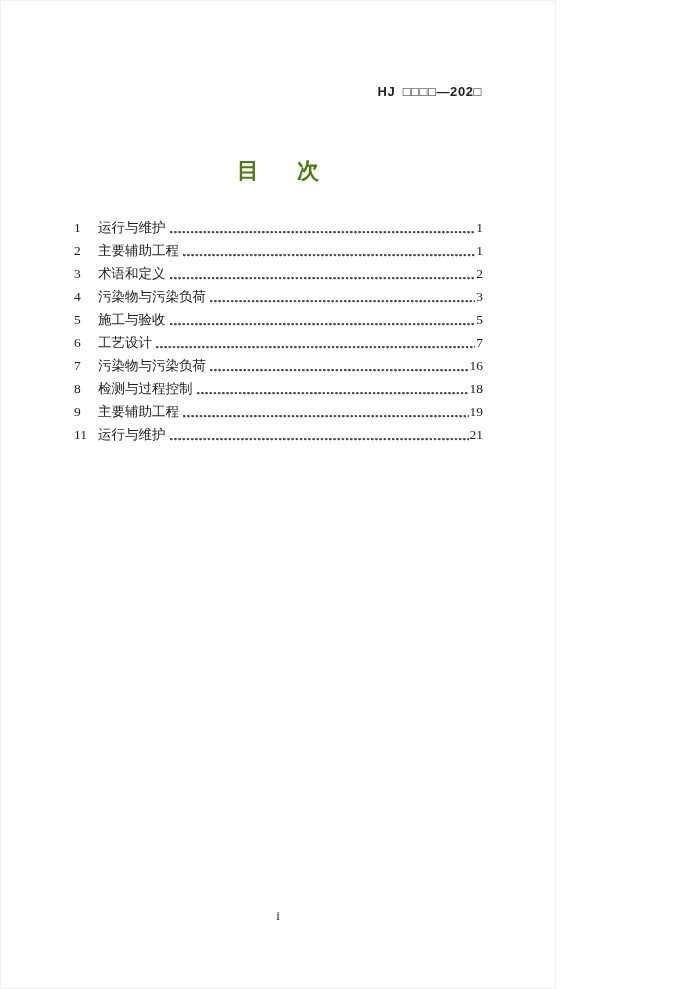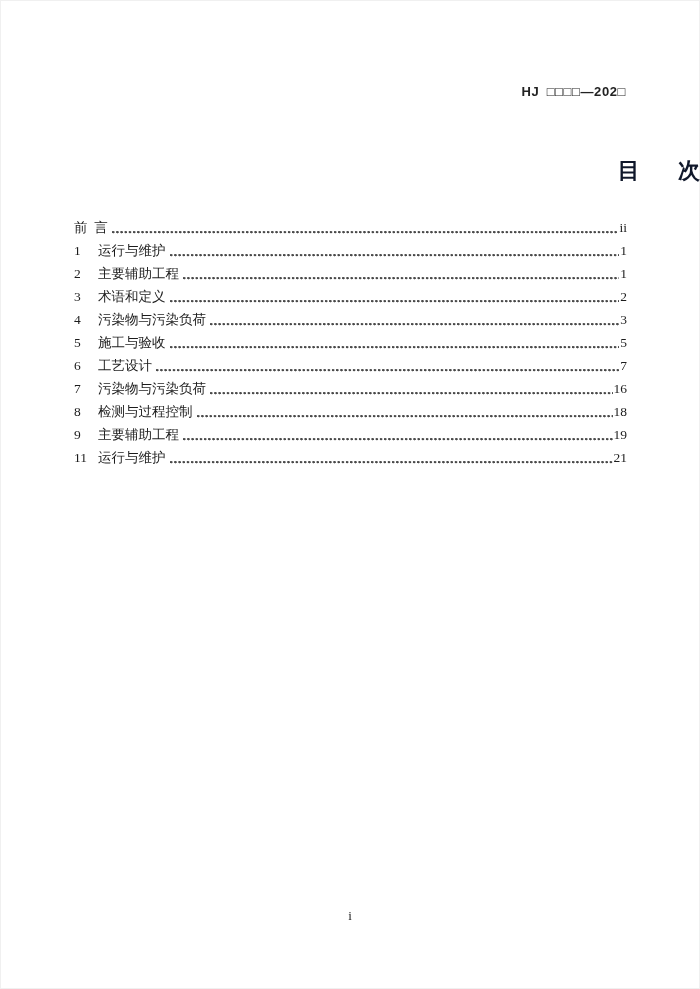--- a/index.html
+++ b/index.html
@@ -2,21 +2,21 @@
 <html><head>
 <meta charset="utf-8">
 <style>
   html, body {
     margin: 0;
     padding: 0;
     background: #ffffff;
   }
   .page {
     position: relative;
-    width: 700px;
+    width: 556px;
     height: 989px;
     background: #ffffff;
     box-shadow: inset 0 0 0 1px #f0f0f0;
     overflow: hidden;
     font-family: "Liberation Serif", "DejaVu Serif", serif;
     color: #1c1c1c;
   }
   .header-code {
     position: absolute;
     top: 84px;
@@ -27,25 +27,25 @@
     letter-spacing: 0.6px;
     word-spacing: 3px;
     color: #222222;
     white-space: pre;
   }
   .doc-title {
     position: absolute;
     top: 156px;
     left: 0;
     width: 100%;
-    text-align: right;
+    text-align: center;
     font-family: "Liberation Sans", "DejaVu Sans", sans-serif;
     font-size: 22px;
     font-weight: 700;
-    color: #0f172a;
+    color: #4d7c0f;
     white-space: pre;
     word-spacing: 13px;
   }
   .toc {
     position: absolute;
     top: 213px;
     left: 74px;
     right: 73px;
   }
   .toc-row {
@@ -92,26 +92,20 @@
 <body>
 
 <div class="page">
 
   <div class="header-code">HJ □□□□—202□</div>
 
   <div class="doc-title">目  次</div>
 
   <div class="toc">
 
-    <div class="toc-row">
-
-      <span class="toc-label">前  言</span>
-      <span class="dot-leader"></span>
-      <span class="toc-page">ii</span>
-    </div>
 
     <div class="toc-row">
       <span class="toc-num">1</span>
       <span class="toc-label">运行与维护</span>
       <span class="dot-leader"></span>
       <span class="toc-page">1</span>
     </div>
 
     <div class="toc-row">
       <span class="toc-num">2</span>

